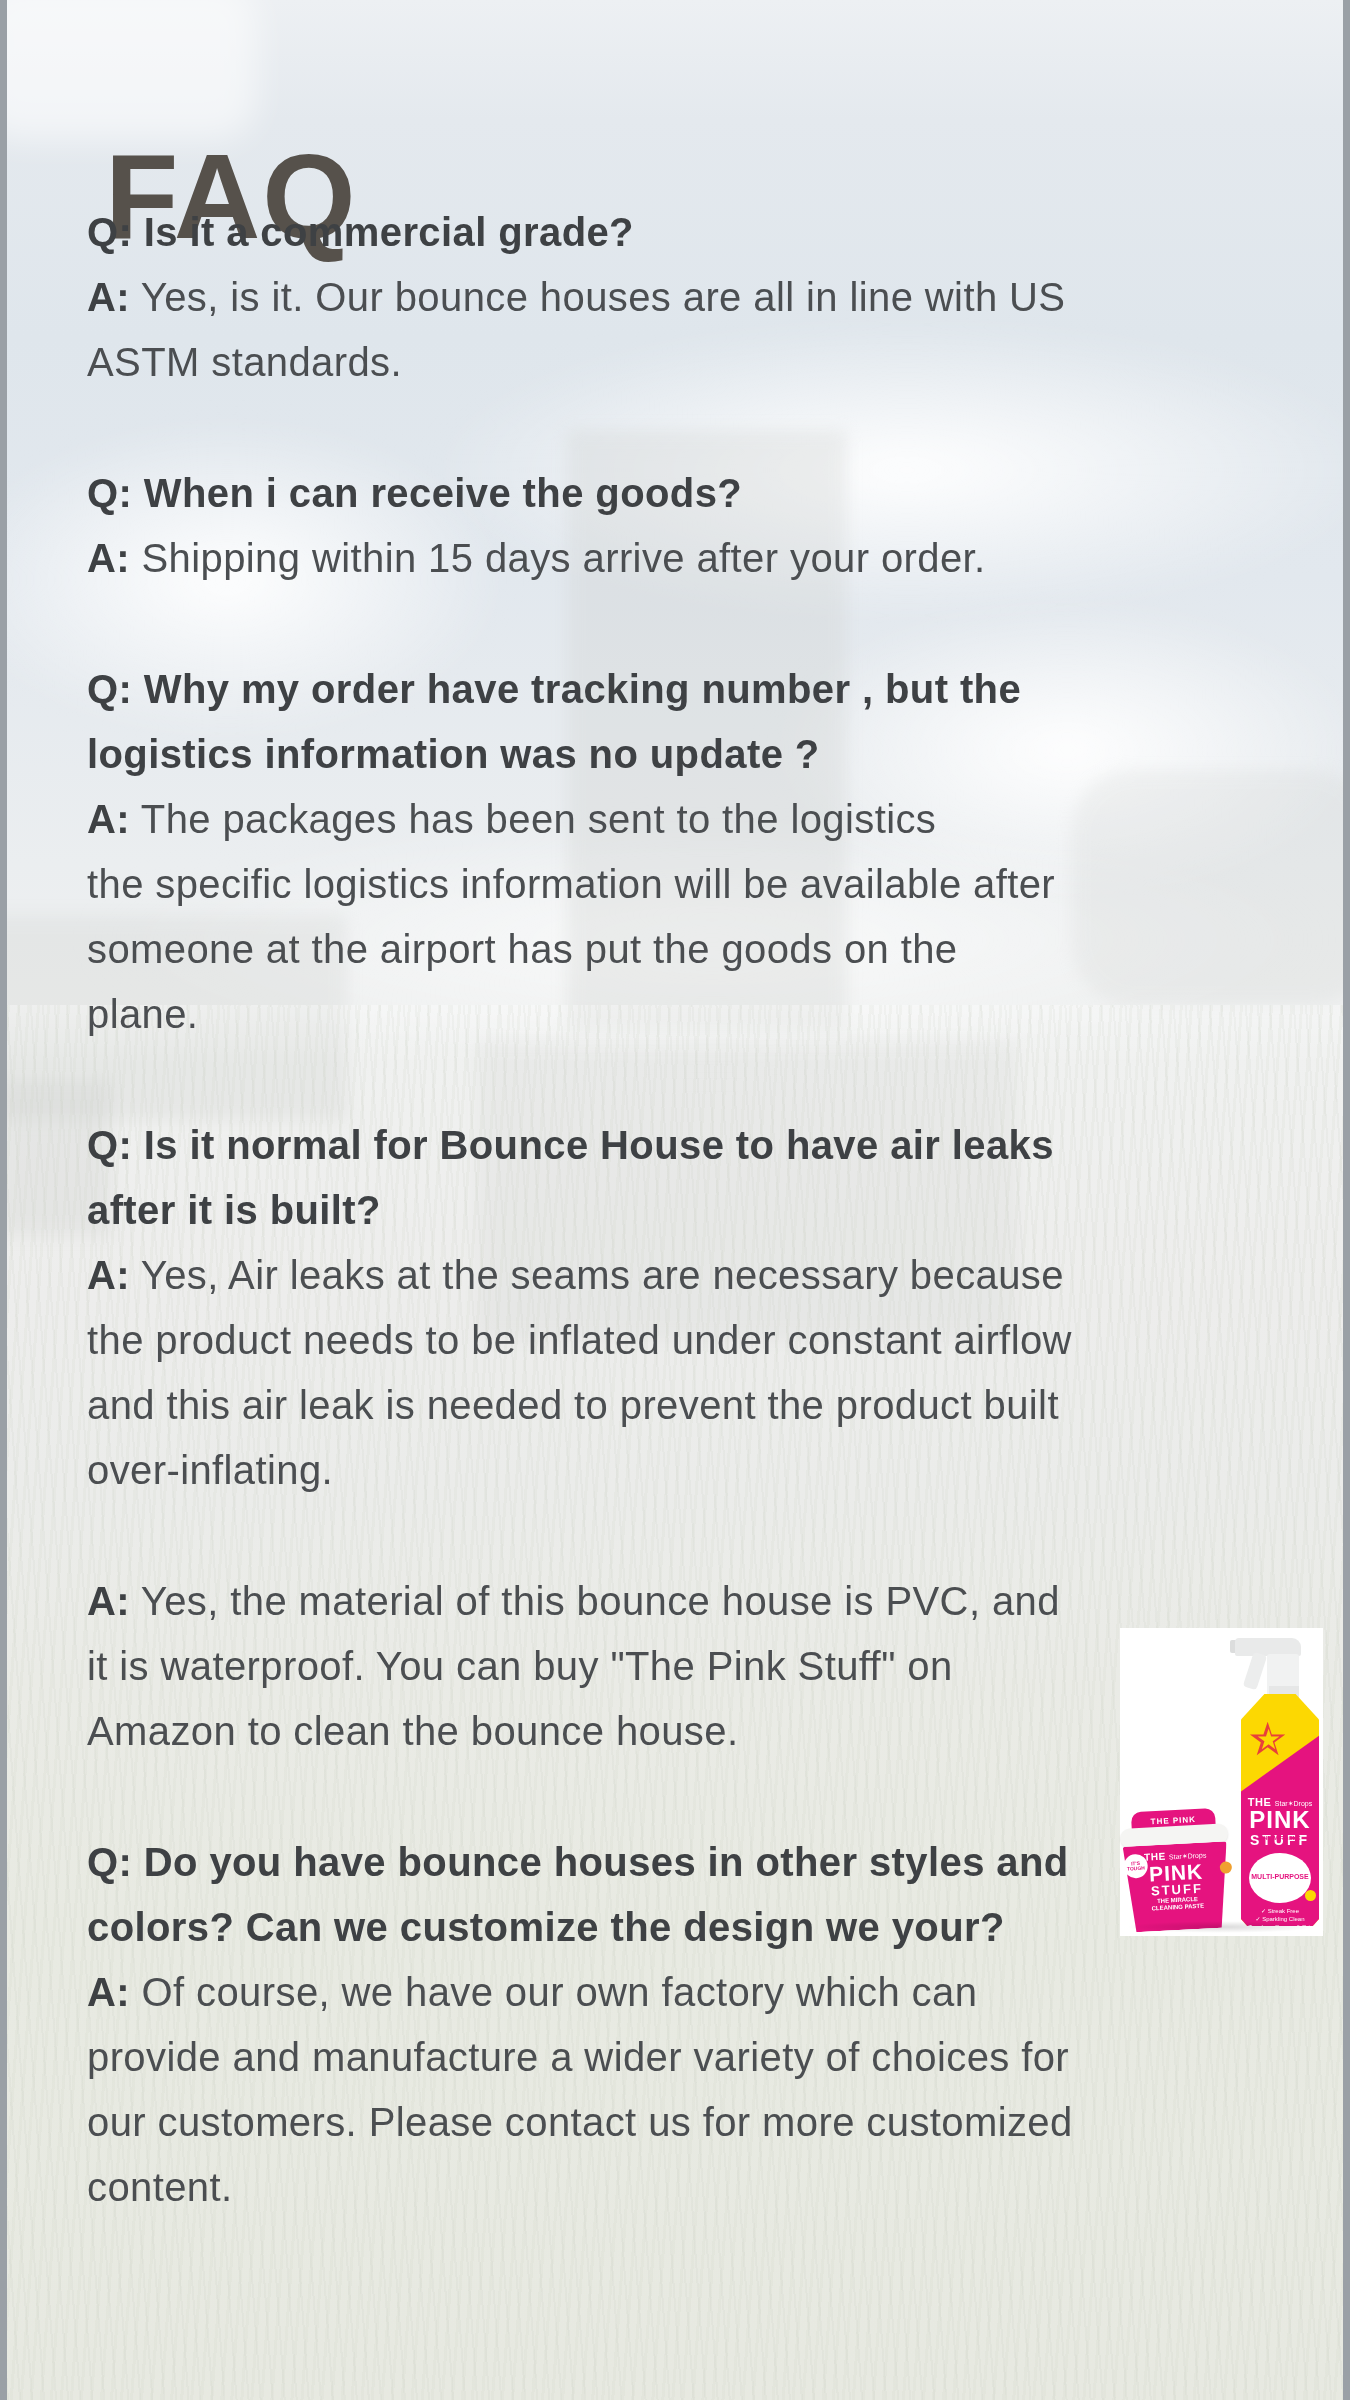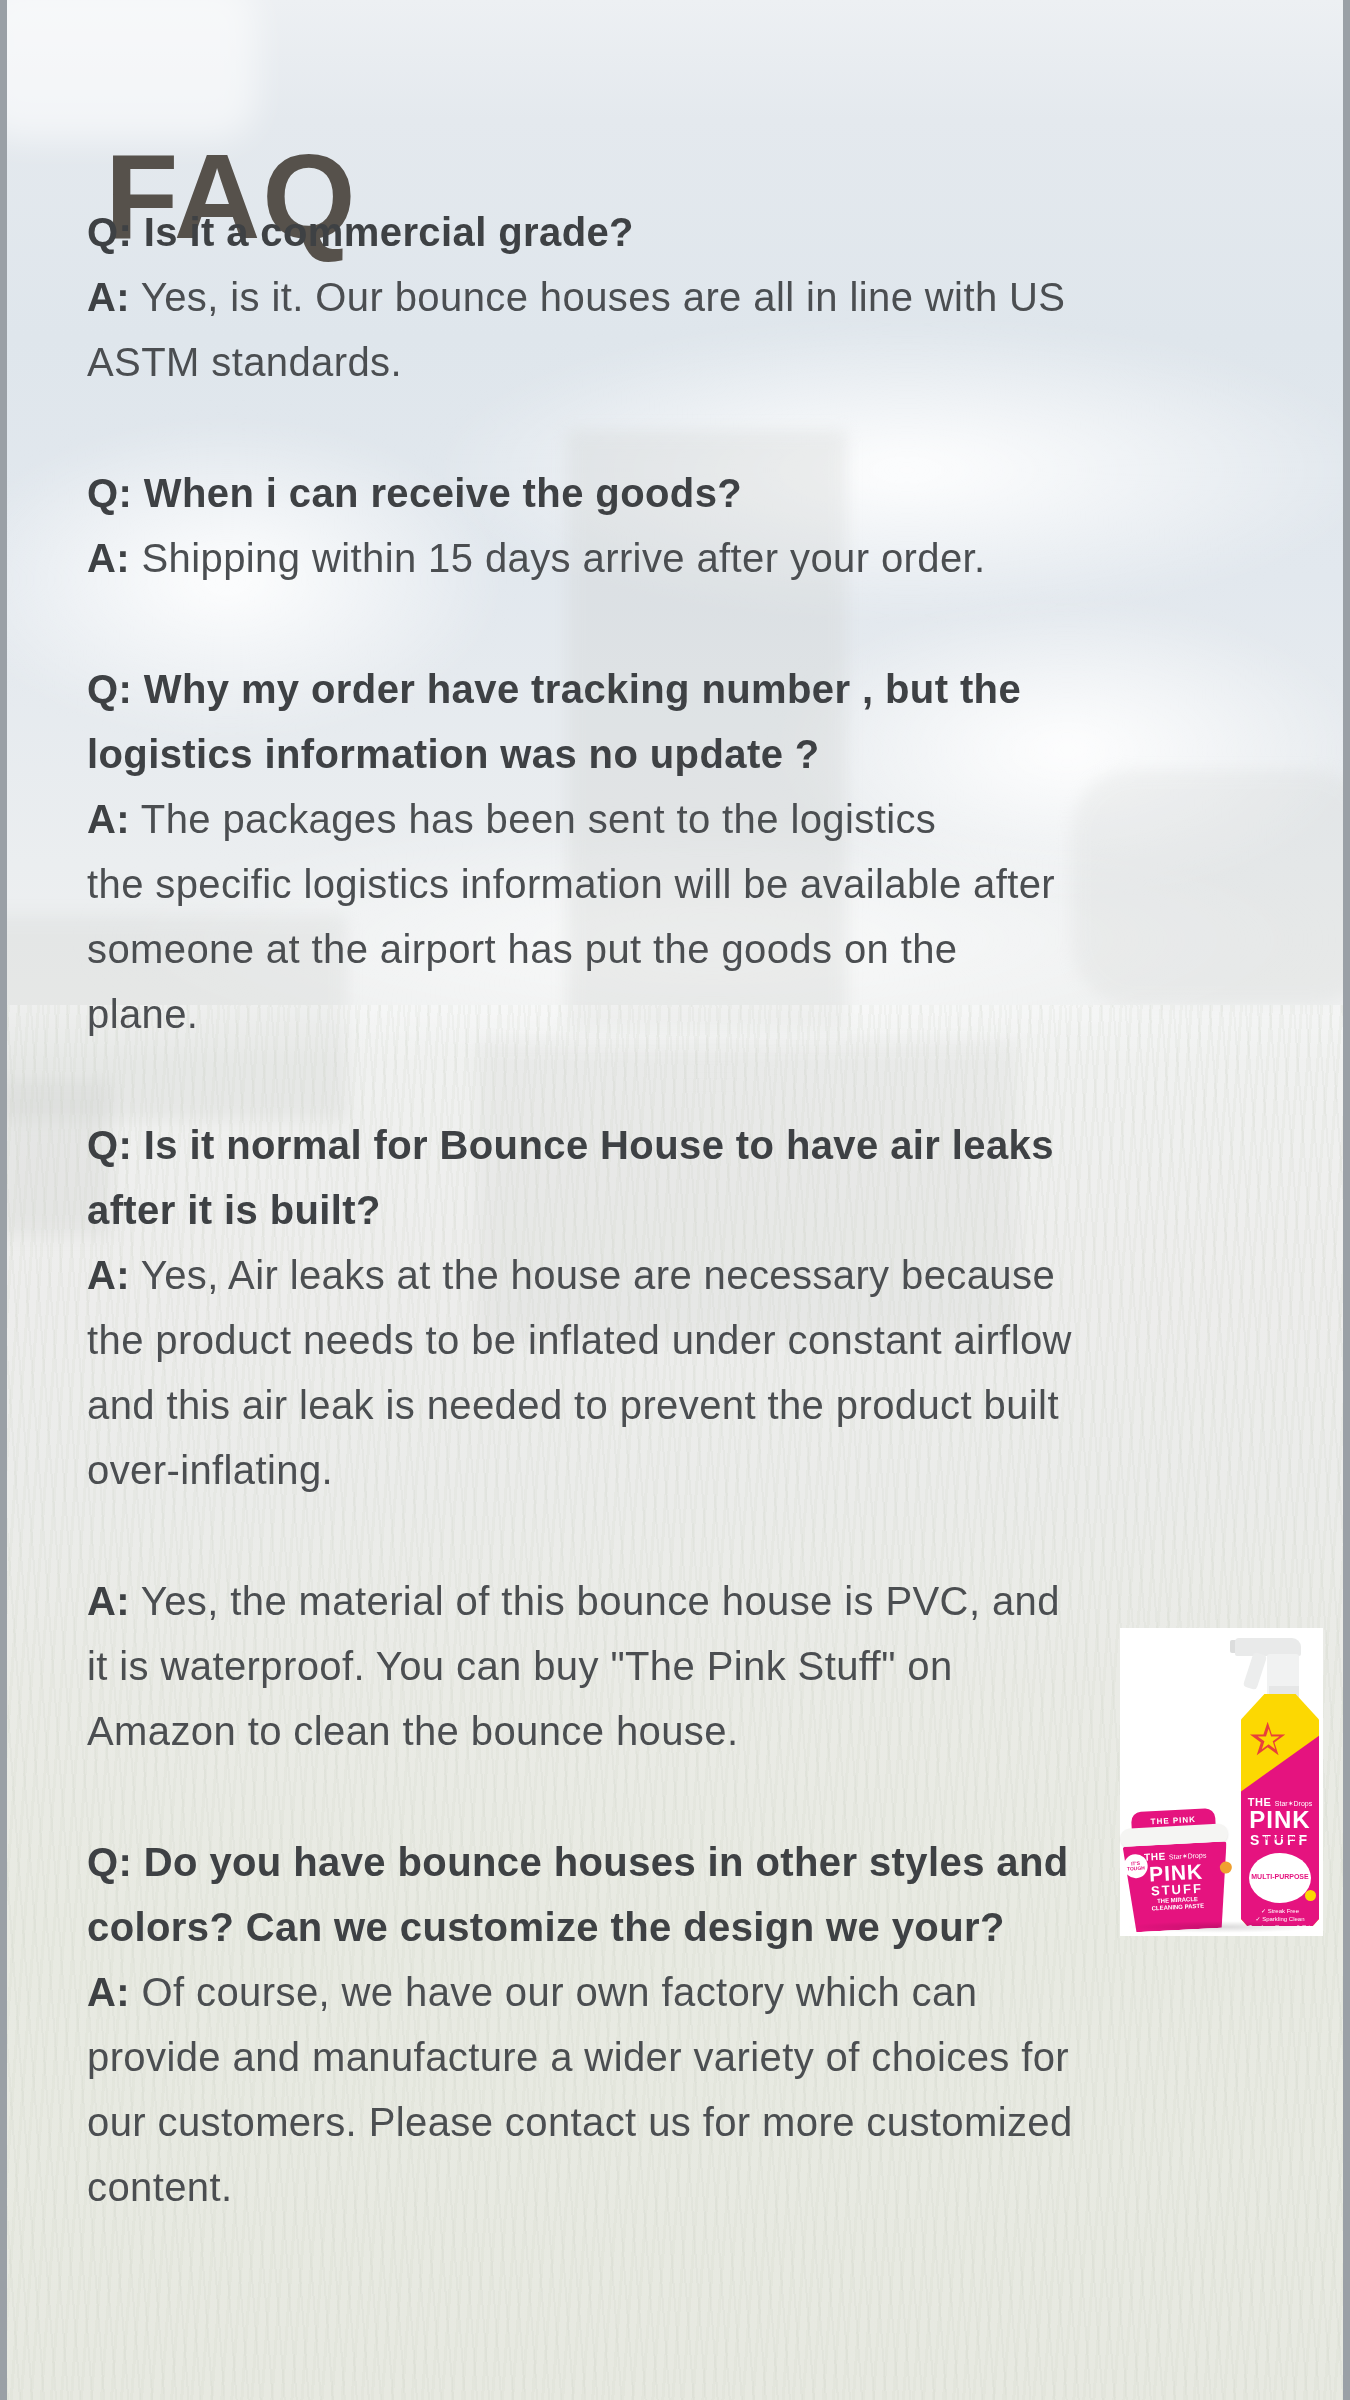--- a/index.html
+++ b/index.html
@@ -175,21 +175,21 @@
       <div class="q">logistics information was no update ?</div>
       <div class="a"><span class="ap">A:</span> <span>The packages has been sent to the logistics</span></div>
       <div class="a">the specific logistics information will be available after</div>
       <div class="a">someone at the airport has put the goods on the</div>
       <div class="a">plane.</div>
     </section>
 
     <section class="qa">
       <div class="q">Q: Is it normal for Bounce House to have air leaks</div>
       <div class="q">after it is built?</div>
-      <div class="a"><span class="ap">A:</span> <span>Yes, Air leaks at the house are necessary because</span></div>
+      <div class="a"><span class="ap">A:</span> <span>Yes, Air leaks at the seams are necessary because</span></div>
       <div class="a">the product needs to be inflated under constant airflow</div>
       <div class="a">and this air leak is needed to prevent the product built</div>
       <div class="a">over-inflating.</div>
     </section>
 
     <section class="qa">
       <div class="a"><span class="ap">A:</span> <span>Yes, the material of this bounce house is PVC, and</span></div>
       <div class="a">it is waterproof. You can buy "The Pink Stuff" on</div>
       <div class="a">Amazon to clean the bounce house.</div>
     </section>

